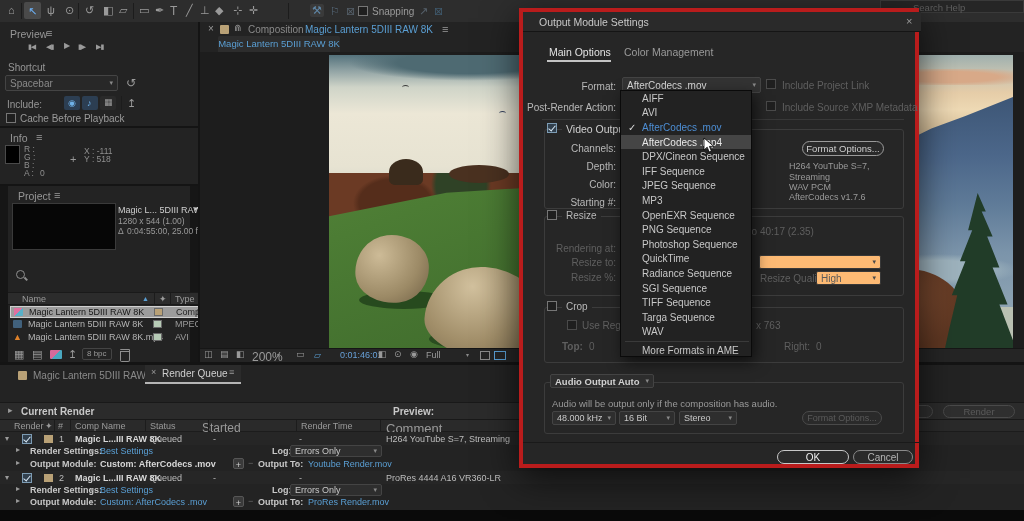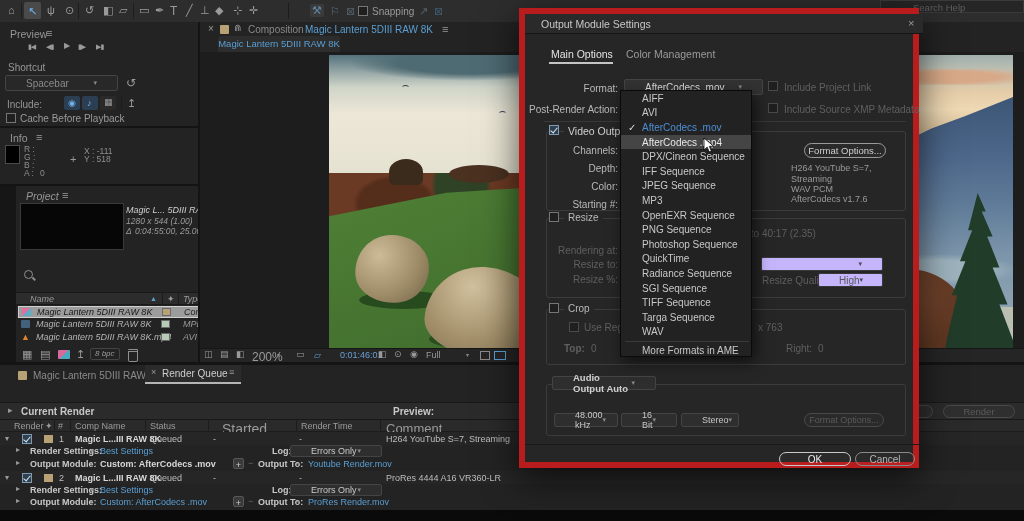--- a/index.html
+++ b/index.html
@@ -8,23 +8,23 @@
   .a{position:absolute;}
   .nw{white-space:nowrap;}
   .ico{color:#9a9a9a;font-size:11px;line-height:1;}
   .blue{color:#5a9fd4;}
   .dim{color:#5f5f5f;}
   .lbl{color:#b9b9b9;}
   .rt{text-align:right;}
   .bold{font-weight:bold;}
   .panel{background:#232323;}
   .sel{background:#2e2e2e;border:1px solid #444;border-radius:2px;display:flex;align-items:center;
-       justify-content:space-between;padding:0 20px;color:#c8c8c8;box-sizing:border-box;}
+       justify-content:space-between;padding:0 4px;color:#c8c8c8;box-sizing:border-box;}
   .sel .chev{color:#8a8a8a;font-size:7px;}
-  .sel.disabled{border-color:#383838;color:#5a5a5a;background:#c4b5fd;text-align:right;}
+  .sel.disabled{border-color:#383838;color:#5a5a5a;background:#fdba74;text-align:right;}
   .sel.disabled .chev{color:#4a4a4a;}
   .chk{width:10px;height:10px;border:1px solid #767676;background:#1f1f1f;box-sizing:border-box;position:absolute;}
   .chk.dis{border-color:#4a4a4a;}
   .chk.on{background:#31404e;border-color:#7d9cb4;}
   .chk.on::after{content:"";position:absolute;left:2px;top:0px;width:3px;height:6px;
       border:solid #d9e8f5;border-width:0 1.5px 1.5px 0;transform:rotate(40deg);}
   .pill{border:1px solid #9a9a9a;border-radius:9px;background:rgba(255,255,255,0.02);color:#d8d8d8;
         display:flex;align-items:center;justify-content:center;box-sizing:border-box;}
   .pill.dis{border-color:#4a4a4a;color:#5a5a5a;}
   .group{border:1px solid #3c3c3c;border-radius:3px;box-sizing:border-box;}
@@ -117,21 +117,21 @@
     <span class="a nw" style="left:24px;top:32px;font-size:8.5px;color:#8f8f8f;">B :</span>
     <span class="a nw" style="left:24px;top:40px;font-size:8.5px;color:#8f8f8f;">A :</span>
     <span class="a nw" style="left:40px;top:40px;font-size:8.5px;color:#8f8f8f;">0</span>
     <span class="a ico" style="left:70px;top:26px;font-size:11px;">+</span>
     <span class="a nw" style="left:84px;top:18px;font-size:8.5px;color:#8f8f8f;">X : -111</span>
     <span class="a nw" style="left:84px;top:26px;font-size:8.5px;color:#8f8f8f;">Y : 518</span>
   </div>
 
   <div class="a" style="left:0;top:184px;width:198px;height:2px;background:#141414;"></div>
 
-  <div class="a panel" style="left:16px;top:186px;width:182px;height:176px;font-style:italic;">
+  <div class="a panel" style="left:8px;top:186px;width:182px;height:176px;">
     <span class="a" style="left:10px;top:4px;color:#969696;font-size:10.5px;">Project</span>
     <span class="a ico" style="left:46px;top:4px;">≡</span>
     <span class="a" style="left:4px;top:17px;width:102px;height:45px;background:#060606;border:1px solid #3a3a3a;"></span>
     <span class="a nw" style="left:110px;top:19px;font-size:9px;color:#cfcfcf;">Magic L... 5DIII RAW 8K</span>
     <span class="a" style="left:186px;top:19px;font-size:7px;color:#cfcfcf;">▾</span>
     <span class="a nw" style="left:110px;top:30px;font-size:8.5px;color:#9a9a9a;">1280 x 544 (1.00)</span>
     <span class="a nw" style="left:110px;top:40px;font-size:8.5px;color:#9a9a9a;">Δ</span>
     <span class="a nw" style="left:119px;top:40px;font-size:8.5px;color:#9a9a9a;">0:04:55:00, 25.00 fps</span>
     <span class="mag a" style="left:8px;top:84px;"></span>
     <div class="a" style="left:0;top:106px;width:198px;height:13px;background:#2c2c2c;border-top:1px solid #1a1a1a;border-bottom:1px solid #1a1a1a;box-sizing:border-box;">
@@ -249,21 +249,21 @@
         <span style="font-size:9.5px;">Render</span>
       </div>
     </div>
 
     <div class="a" style="left:0;top:55px;width:1024px;height:12px;background:#2a2a2a;border-bottom:1px solid #1c1c1c;box-sizing:border-box;">
       <span class="a" style="left:14px;top:1px;font-size:9px;color:#9a9a9a;">Render</span>
       <span class="a" style="left:45px;top:1px;font-size:9px;color:#9a9a9a;">✦</span>
       <span class="a" style="left:58px;top:1px;font-size:9px;color:#9a9a9a;">#</span>
       <span class="a" style="left:75px;top:1px;font-size:9px;color:#9a9a9a;">Comp Name</span>
       <span class="a" style="left:150px;top:1px;font-size:9px;color:#9a9a9a;">Status</span>
-      <span class="a" style="left:222px;top:1px;font-size:14px;color:#9a9a9a;">Started</span>
+      <span class="a" style="left:202px;top:1px;font-size:12px;color:#9a9a9a;">Started</span>
       <span class="a" style="left:301px;top:1px;font-size:9px;color:#9a9a9a;">Render Time</span>
       <span class="a" style="left:386px;top:1px;font-size:13px;color:#9a9a9a;">Comment</span>
       <span class="a vline" style="left:40px;top:0;height:12px;"></span>
       <span class="a vline" style="left:54px;top:0;height:12px;"></span>
       <span class="a vline" style="left:70px;top:0;height:12px;"></span>
       <span class="a vline" style="left:145px;top:0;height:12px;"></span>
       <span class="a vline" style="left:208px;top:0;height:12px;"></span>
       <span class="a vline" style="left:296px;top:0;height:12px;"></span>
       <span class="a vline" style="left:380px;top:0;height:12px;"></span>
     </div>
@@ -331,21 +331,21 @@
       <span class="a nw blue" style="left:100px;top:1px;font-size:9px;">Custom: AfterCodecs .mov</span>
       <span class="a" style="left:233px;top:0px;width:11px;height:11px;background:#3a3a3a;border:1px solid #565656;border-radius:2px;box-sizing:border-box;text-align:center;"><span style="font-size:9px;line-height:9px;color:#d0d0d0;">+</span></span>
       <span class="a ico" style="left:248px;top:1px;font-size:9px;color:#6a6a6a;">−</span>
       <span class="a bold" style="left:258px;top:1px;font-size:9px;color:#c8c8c8;">Output To:</span>
       <span class="a" style="left:297px;top:2px;font-size:6px;color:#8a8a8a;">▾</span>
       <span class="a nw blue" style="left:308px;top:1px;font-size:9px;">ProRes Render.mov</span>
     </div>
   </div>
   <div class="a" style="left:0;top:510px;width:1024px;height:11px;background:#0a0a0a;"></div>
 
-  <div class="a" style="left:519px;top:8px;width:400px;height:460px;background:#262626;border:6px solid #b91c1c;box-shadow:0 10px 34px rgba(0,0,0,0.65);box-sizing:border-box;z-index:10;">
+  <div class="a" style="left:519px;top:8px;width:400px;height:460px;background:#262626;border:4px solid #b91c1c;box-shadow:0 10px 34px rgba(0,0,0,0.65);box-sizing:border-box;z-index:10;">
     <div class="a" style="left:0;top:0;width:398px;height:20px;background:#2a2a2a;border-bottom:1px solid #151515;box-sizing:border-box;">
       <span class="a nw" style="left:16px;top:4px;font-size:10.5px;color:#c8c8c8;">Output Module Settings</span>
       <span class="a ico" style="left:383px;top:4px;font-size:11px;">×</span>
     </div>
 
     <span class="a nw" style="left:26px;top:34px;font-size:10.5px;color:#e2e2e2;">Main Options</span>
     <span class="a" style="left:24px;top:48px;width:64px;height:2px;background:#c4c4c4;"></span>
     <span class="a nw" style="left:101px;top:34px;font-size:10.5px;color:#9a9a9a;">Color Management</span>
 
     <span class="a rt lbl" style="left:13px;top:69px;width:80px;">Format:</span>
@@ -401,20 +401,21 @@
     <span class="a nw dim" style="left:39px;top:329px;font-weight:bold;">Top:</span>
     <span class="a nw dim" style="left:66px;top:329px;">0</span>
     <span class="a nw dim" style="left:261px;top:329px;">Right:</span>
     <span class="a nw dim" style="left:293px;top:329px;">0</span>
 
     <div class="group a" style="left:21px;top:370px;width:360px;height:52px;"></div>
     <div class="sel a" style="left:27px;top:362px;width:104px;height:14px;background:#2e2e2e;">
       <span style="color:#d0d0d0;font-size:9.5px;font-weight:bold;">Audio Output Auto</span>
       <span class="chev">▾</span>
     </div>
+    <span class="a nw" style="left:29px;top:386px;font-size:9.5px;color:#9a9a9a;">Audio will be output only if the composition has audio.</span>
     <div class="sel a" style="left:29px;top:399px;width:64px;height:14px;">
       <span style="font-size:9px;">48.000 kHz</span>
       <span class="chev">▾</span>
     </div>
     <div class="sel a" style="left:96px;top:399px;width:56px;height:14px;">
       <span style="font-size:9px;">16 Bit</span>
       <span class="chev">▾</span>
     </div>
     <div class="sel a" style="left:156px;top:399px;width:58px;height:14px;">
       <span style="font-size:9px;">Stereo</span>

